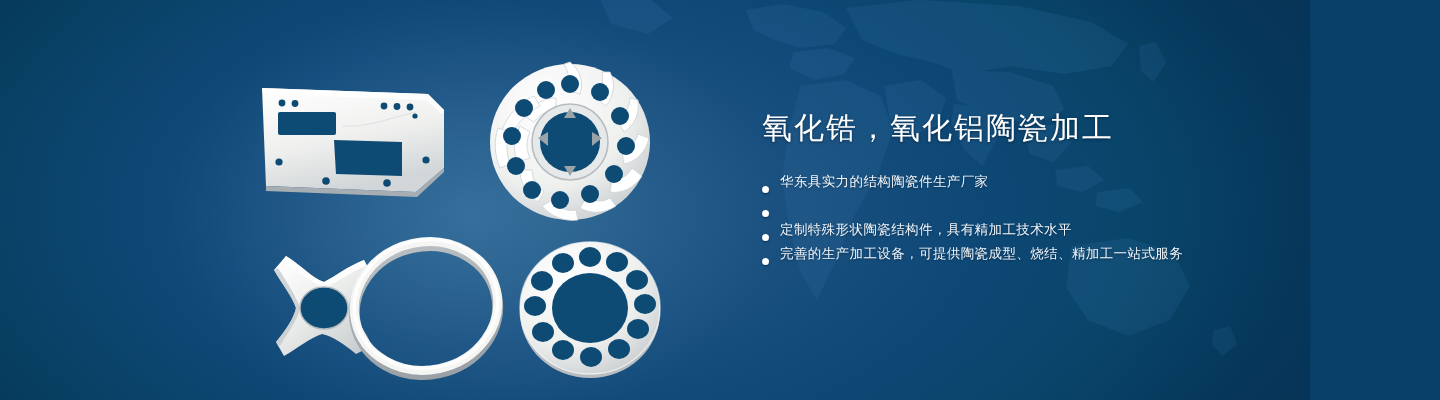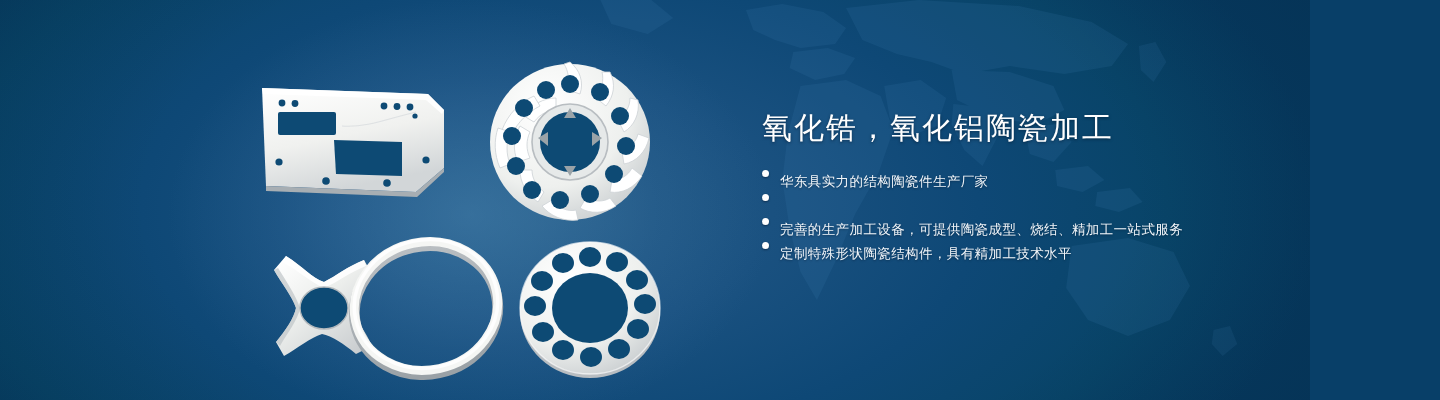--- a/index.html
+++ b/index.html
@@ -55,21 +55,21 @@
     color:#ffffff;
     letter-spacing:2px;
     font-weight:400;
     text-shadow:0 1px 3px rgba(0,20,40,0.55);
     margin:0 0 22px 0;
     white-space:nowrap;
   }
   .bullets{list-style:none;margin:0;padding:0;}
   .bullet{
     display:flex;
-    align-items:flex-start;
+    align-items:flex-end;
     height:23px;
     margin:0 0 1px 0;
   }
   .dot{
     width:7px;height:7px;
     border-radius:50%;
     background:#ffffff;
     margin-right:11px;
     flex:0 0 auto;
     box-shadow:0 1px 2px rgba(0,15,35,0.5);
@@ -259,22 +259,22 @@
     <ul class="bullets">
       <li class="bullet">
         <span class="dot"></span>
         <span class="bullet-text">华东具实力的结构陶瓷件生产厂家</span>
       </li>
       <li class="bullet">
         <span class="dot"></span>
       </li>
       <li class="bullet">
         <span class="dot"></span>
+        <span class="bullet-text">定制特殊形状陶瓷结构件，具有精加工技术水平</span>
+      </li>
+      <li class="bullet">
+        <span class="dot"></span>
         <span class="bullet-text">完善的生产加工设备，可提供陶瓷成型、烧结、精加工一站式服务</span>
-      </li>
-      <li class="bullet">
-        <span class="dot"></span>
-        <span class="bullet-text">定制特殊形状陶瓷结构件，具有精加工技术水平</span>
       </li>
     </ul>
   </div>
 
 </div>
 
 </body></html>

